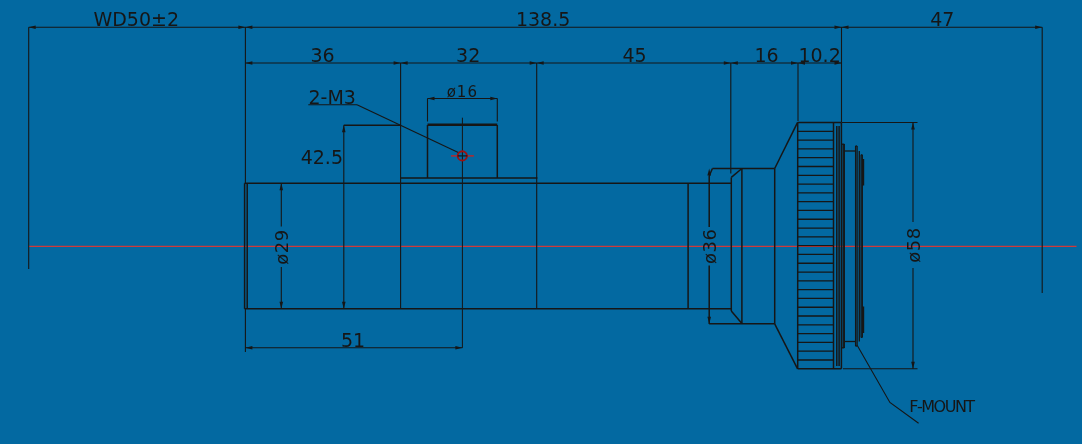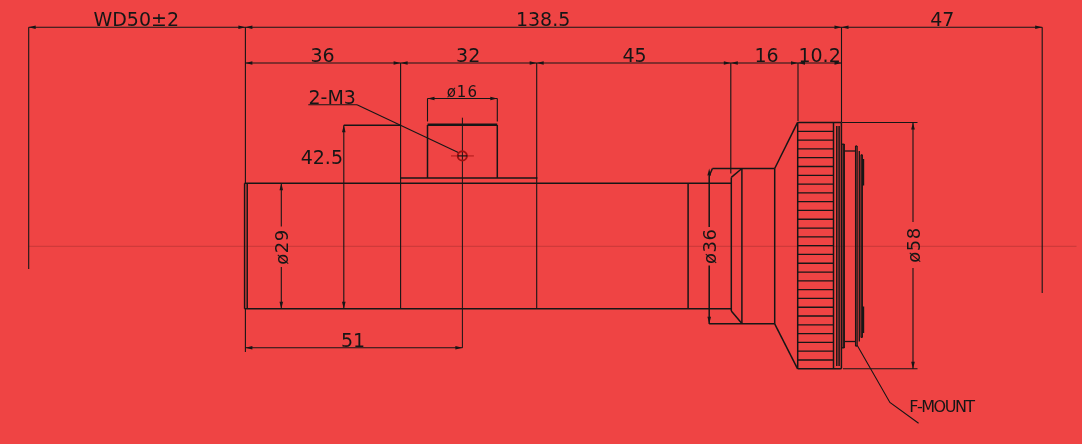--- a/index.html
+++ b/index.html
@@ -1,16 +1,16 @@
 <!DOCTYPE html>
 <html><head>
 <meta charset="utf-8">
 <style>
   html,body{margin:0;padding:0;background:#ffffff;}
-  .sheet{position:relative;width:1082px;height:444px;background:#ef4444;overflow:hidden;}
+  .sheet{position:relative;width:1082px;height:444px;background:#0369a1;overflow:hidden;}
   svg{display:block;}
   text{font-family:"DejaVu Sans",sans-serif;fill:#161616;}
   .dim-text{font-size:19px;}
   .dim-text-sm{font-size:15px;letter-spacing:1px;}
   .phi-text{font-size:18px;letter-spacing:0.5px;}
 </style>
 </head>
 <body>
 
 <div class="sheet">

